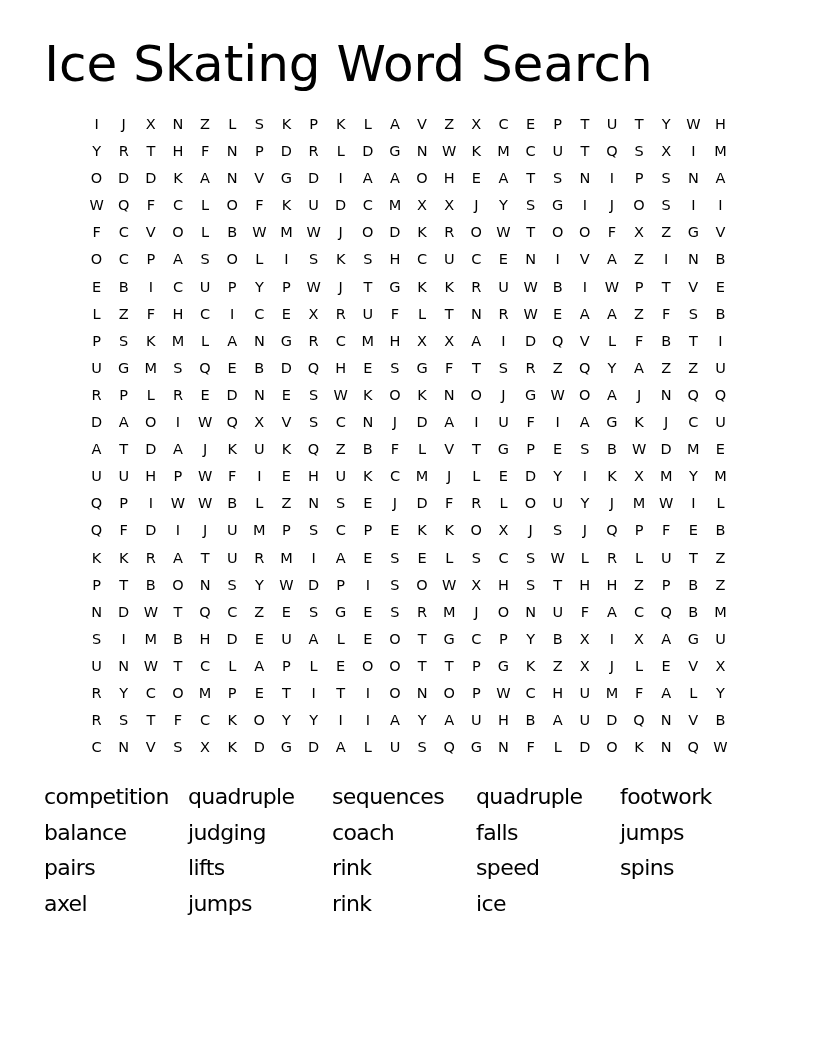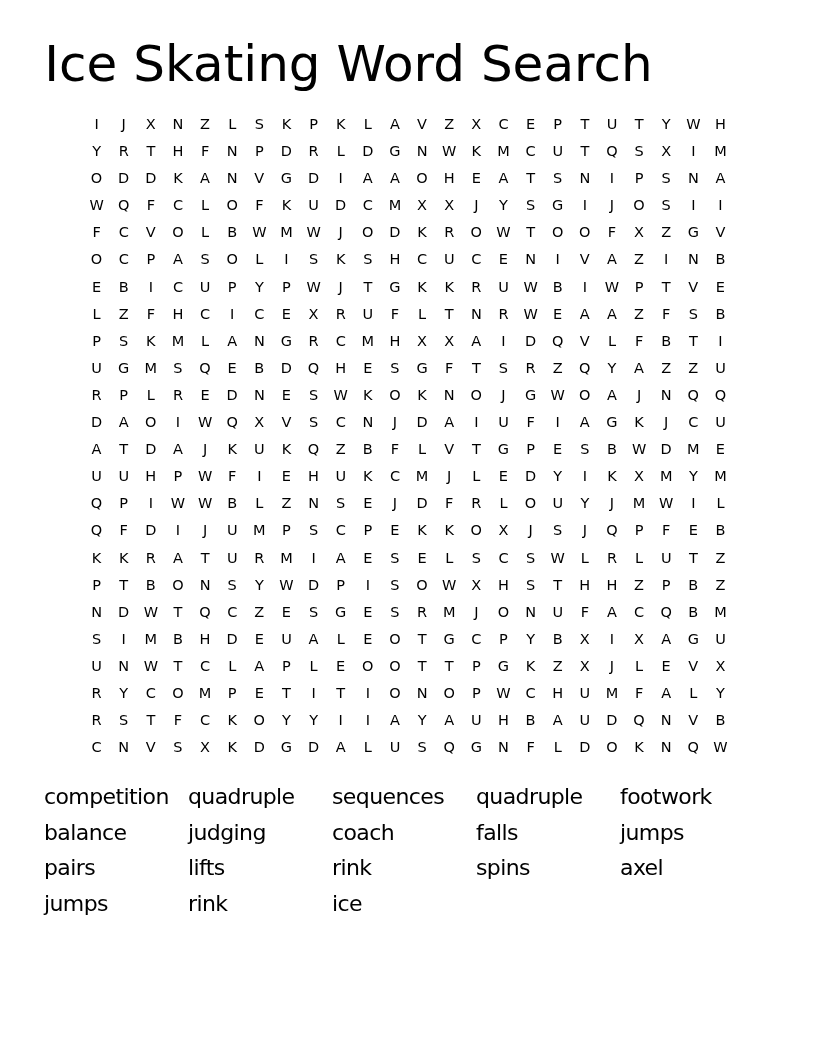--- a/index.html
+++ b/index.html
@@ -649,18 +649,19 @@
     <div class="word">quadruple</div>
     <div class="word">footwork</div>
     <div class="word">balance</div>
     <div class="word">judging</div>
     <div class="word">coach</div>
     <div class="word">falls</div>
     <div class="word">jumps</div>
     <div class="word">pairs</div>
     <div class="word">lifts</div>
     <div class="word">rink</div>
+    <div class="word">speed</div>
     <div class="word">spins</div>
     <div class="word">axel</div>
     <div class="word">jumps</div>
     <div class="word">rink</div>
     <div class="word">ice</div>
   </div>
 
 </body></html>

